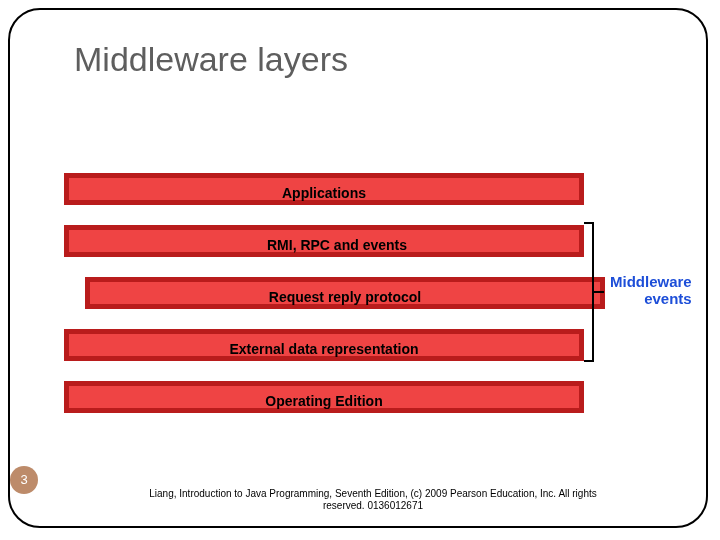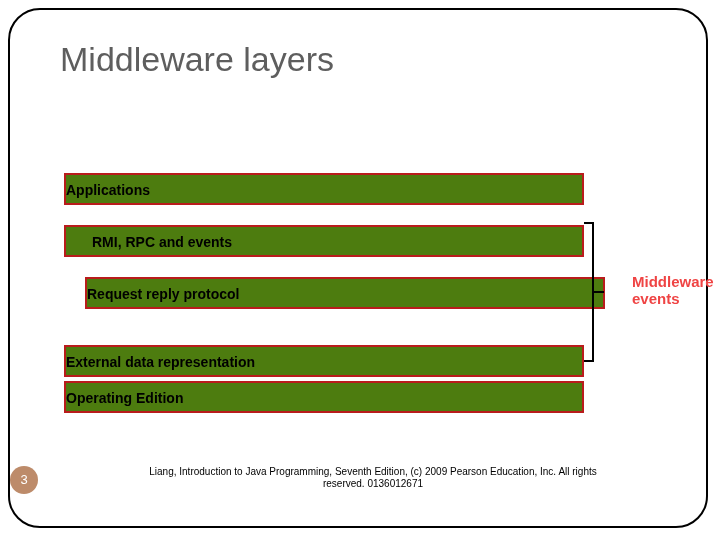--- a/index.html
+++ b/index.html
@@ -18,36 +18,36 @@
     top: 8px;
     width: 700px;
     height: 520px;
     border: 2px solid #000;
     border-radius: 32px;
     box-sizing: border-box;
     pointer-events: none;
   }
   .title {
     position: absolute;
-    left: 60px;
+    left: 74px;
     top: 40px;
     font-size: 34px;
     color: #5e5e5e;
     font-weight: 400;
     text-align: right;
   }
   .layer-box {
     position: absolute;
     left: 64px;
     width: 520px;
     height: 32px;
-    background: #4d7c0f;
-    border: 2px solid #b91c1c;
+    background: #ef4444;
+    border: 5px solid #b91c1c;
     box-sizing: border-box;
-    text-align: left;
+    text-align: center;
     line-height: 30px;
     font-size: 14px;
     font-weight: 700;
     color: #000;
   }
   .bracket-v {
     position: absolute;
     left: 592px;
     top: 222px;
     width: 2px;
@@ -73,63 +73,63 @@
   .bracket-tick {
     position: absolute;
     left: 594px;
     top: 291px;
     width: 10px;
     height: 2px;
     background: #000;
   }
   .bracket-label {
     position: absolute;
-    left: 632px;
+    left: 610px;
     top: 273px;
     font-size: 15px;
     font-weight: 700;
-    color: #ef4444;
+    color: #1d4ed8;
     line-height: 17px;
-    text-align: left;
+    text-align: right;
   }
   .page-number-circle {
     position: absolute;
     left: 10px;
     top: 466px;
     width: 28px;
     height: 28px;
     border-radius: 50%;
     background: #bd8b6a;
     color: #fff;
     font-size: 13px;
     text-align: center;
     line-height: 28px;
   }
   .footer {
     position: absolute;
     left: 128px;
-    top: 466px;
+    top: 488px;
     width: 490px;
     font-size: 10px;
     color: #000;
     text-align: center;
     line-height: 12px;
   }
 </style>
 </head>
 <body>
 
 <div class="slide-border"></div>
 
 <div class="title">Middleware layers</div>
 
 <div class="layer-box" style="top:173px;">Applications</div>
 <div class="layer-box" style="top:225px;padding-left:26px;">RMI, RPC and events</div>
 <div class="layer-box" style="top:277px;margin-left:21px;">Request reply protocol</div>
-<div class="layer-box" style="top:329px;margin-top:16px;">External data representation</div>
+<div class="layer-box" style="top:329px;">External data representation</div>
 <div class="layer-box" style="top:381px;">Operating Edition</div>
 
 <div class="bracket-v"></div>
 <div class="bracket-top"></div>
 <div class="bracket-bot"></div>
 <div class="bracket-tick"></div>
 <div class="bracket-label">
   <span>Middleware</span><br>
   <span>events</span>
 </div>

